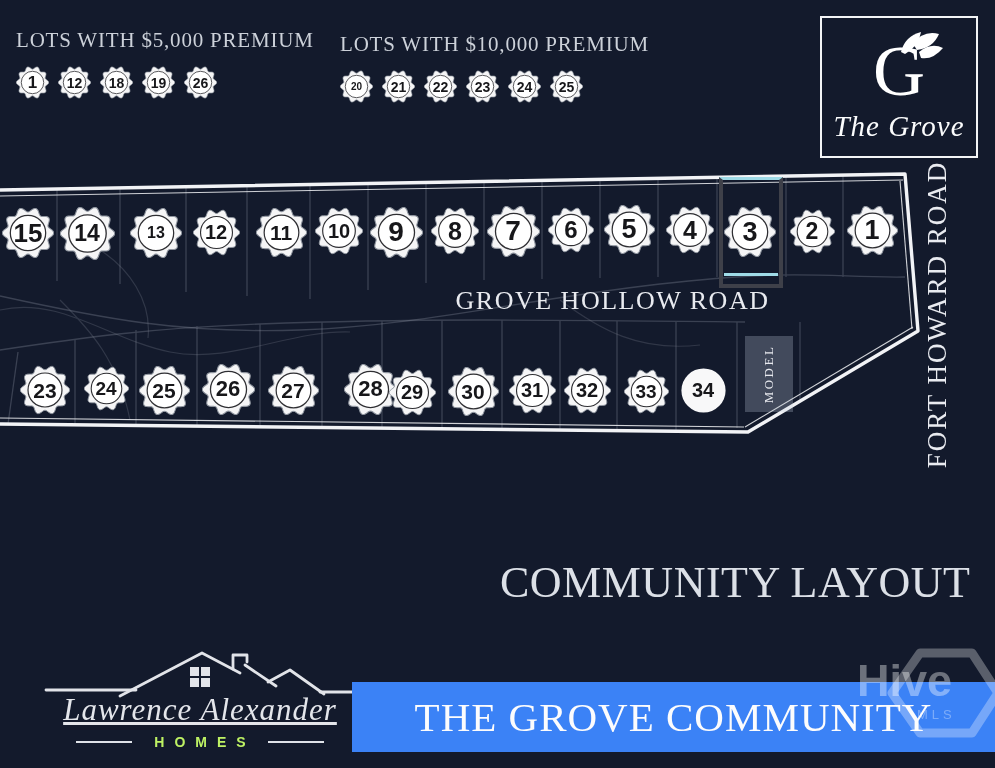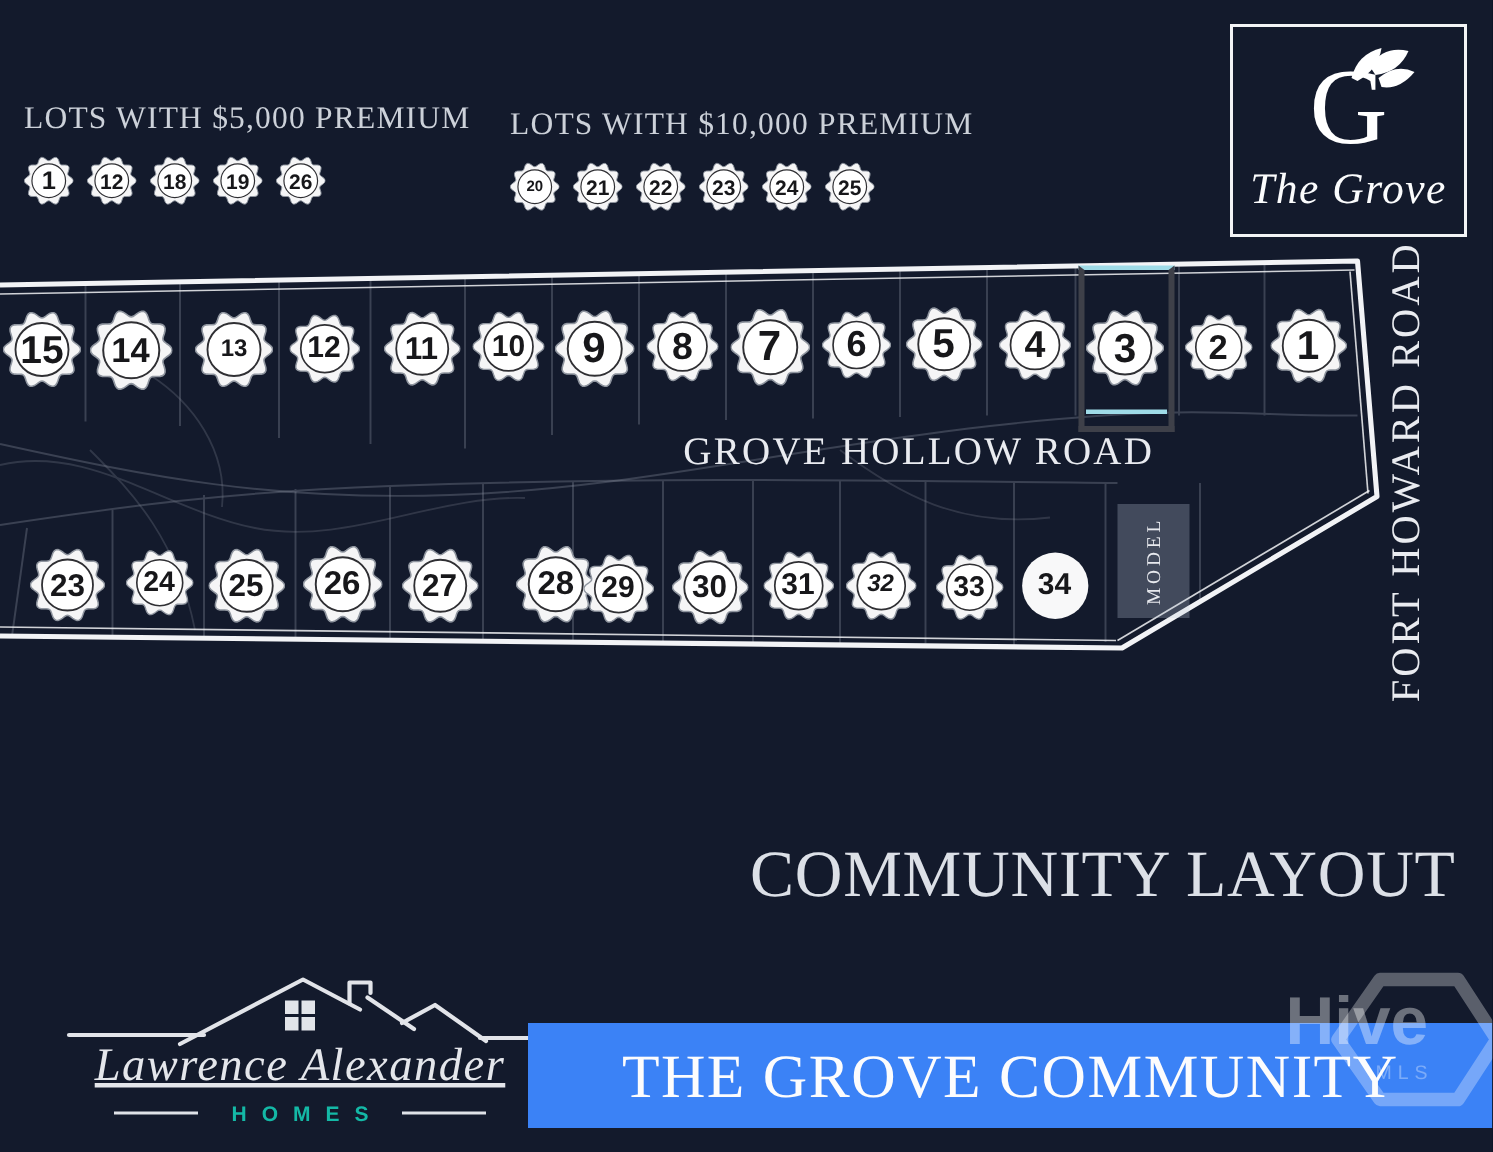--- a/index.html
+++ b/index.html
@@ -3,21 +3,21 @@
 <meta charset="utf-8">
 <style>
   * { margin:0; padding:0; box-sizing:border-box; }
   html,body { background:#0d1322; }
   .stage {
     position:relative; width:995px; height:768px; overflow:hidden;
     background:#131a2c;
     font-family:"Liberation Serif","DejaVu Serif",serif;
   }
   
-  .legend { position:absolute;margin-top:38px; }
+  .legend { position:absolute; }
   .legend-title {
     font-size:21px; letter-spacing:0.8px; color:#ccd1d9; font-weight:400;
   }
   .legend-badges { display:flex; gap:9px; margin-top:13px; align-items:center; }
   .legend-a { left:16px; top:28px; }
   .legend-b { left:340px; top:32px; }
   
   .badge { position:relative; display:inline-flex; align-items:center; justify-content:center; }
   .badge svg { position:absolute; inset:0; width:100%; height:100%; }
   .badge-num {
@@ -77,21 +77,21 @@
     position:absolute; top:46px; width:100%; text-align:center;
     font-style:italic; font-size:31px; color:#e4e6eb; letter-spacing:1px; white-space:nowrap;text-decoration:underline;
   }
   .builder-homes {
     position:absolute; top:88px; width:100%; display:flex; align-items:center;
     justify-content:center; gap:12px;
   }
   .builder-homes .hline { width:56px; height:2px; background:#dfe2e8; }
   .builder-homes .homes-word {
     font-family:"Liberation Sans","DejaVu Sans",sans-serif;
-    font-size:14px; font-weight:600; letter-spacing:10px; color:#14b8a6;
+    font-size:14px; font-weight:600; letter-spacing:10px; color:#bef264;
     text-indent:10px;
   }
   .banner {
     position:absolute; left:352px; top:682px; width:643px; height:70px;
     background:#3b82f6; z-index:4; display:flex; align-items:center; justify-content:center;
   }
   .banner span {
     font-size:41px; color:#fcfcfd; letter-spacing:1px; white-space:nowrap;
   }
   
@@ -446,21 +446,21 @@
           <polygon points="99.5,50.0 98.8,52.6 97.0,54.9 94.4,57.0 91.8,58.9 89.7,60.6 88.5,62.5 88.4,64.7 89.1,67.4 90.1,70.4 90.9,73.6 91.0,76.6 90.0,79.1 88.0,80.8 85.1,81.6 81.8,81.8 78.6,81.8 75.9,81.9 73.8,82.8 72.4,84.5 71.4,87.0 70.4,90.1 69.2,93.2 67.5,95.6 65.3,97.1 62.7,97.2 59.8,96.2 57.0,94.4 54.5,92.5 52.2,91.0 50.0,90.5 47.8,91.0 45.5,92.5 43.0,94.4 40.2,96.2 37.3,97.2 34.7,97.1 32.5,95.6 30.8,93.2 29.6,90.1 28.6,87.0 27.6,84.5 26.2,82.8 24.1,81.9 21.4,81.8 18.2,81.8 14.9,81.6 12.0,80.8 10.0,79.1 9.0,76.6 9.1,73.6 9.9,70.4 10.9,67.4 11.6,64.7 11.5,62.5 10.3,60.6 8.2,58.9 5.6,57.0 3.0,54.9 1.2,52.6 0.5,50.0 1.2,47.4 3.0,45.1 5.6,43.0 8.2,41.1 10.3,39.4 11.5,37.5 11.6,35.3 10.9,32.6 9.9,29.6 9.1,26.4 9.0,23.4 10.0,20.9 12.0,19.2 14.9,18.4 18.2,18.2 21.4,18.2 24.1,18.1 26.2,17.2 27.6,15.5 28.6,13.0 29.6,9.9 30.8,6.8 32.5,4.4 34.7,2.9 37.3,2.8 40.2,3.8 43.0,5.6 45.5,7.5 47.8,9.0 50.0,9.5 52.2,9.0 54.5,7.5 57.0,5.6 59.8,3.8 62.7,2.8 65.3,2.9 67.5,4.4 69.2,6.8 70.4,9.9 71.4,13.0 72.4,15.5 73.8,17.2 75.9,18.1 78.6,18.2 81.8,18.2 85.1,18.4 88.0,19.2 90.0,20.9 91.0,23.4 90.9,26.4 90.1,29.6 89.1,32.6 88.4,35.3 88.5,37.5 89.7,39.4 91.8,41.1 94.4,43.0 97.0,45.1 98.8,47.4 99.5,50.0" fill="#f5f5f6" stroke="#8f959f" stroke-width="2"></polygon>
           <circle cx="50" cy="50" r="34" fill="#ffffff" stroke="#2f2f33" stroke-width="2.4"></circle>
         </svg>
         <span class="badge-num" style="font-size: 20px;">31</span>
       </div>
       <div class="badge plan-badge" style="height: 47px; width: 47px; left: 563.5px; top: 366.5px;">
         <svg viewBox="0 0 100 100">
           <polygon points="99.5,50.0 98.8,52.6 97.0,54.9 94.4,57.0 91.8,58.9 89.7,60.6 88.5,62.5 88.4,64.7 89.1,67.4 90.1,70.4 90.9,73.6 91.0,76.6 90.0,79.1 88.0,80.8 85.1,81.6 81.8,81.8 78.6,81.8 75.9,81.9 73.8,82.8 72.4,84.5 71.4,87.0 70.4,90.1 69.2,93.2 67.5,95.6 65.3,97.1 62.7,97.2 59.8,96.2 57.0,94.4 54.5,92.5 52.2,91.0 50.0,90.5 47.8,91.0 45.5,92.5 43.0,94.4 40.2,96.2 37.3,97.2 34.7,97.1 32.5,95.6 30.8,93.2 29.6,90.1 28.6,87.0 27.6,84.5 26.2,82.8 24.1,81.9 21.4,81.8 18.2,81.8 14.9,81.6 12.0,80.8 10.0,79.1 9.0,76.6 9.1,73.6 9.9,70.4 10.9,67.4 11.6,64.7 11.5,62.5 10.3,60.6 8.2,58.9 5.6,57.0 3.0,54.9 1.2,52.6 0.5,50.0 1.2,47.4 3.0,45.1 5.6,43.0 8.2,41.1 10.3,39.4 11.5,37.5 11.6,35.3 10.9,32.6 9.9,29.6 9.1,26.4 9.0,23.4 10.0,20.9 12.0,19.2 14.9,18.4 18.2,18.2 21.4,18.2 24.1,18.1 26.2,17.2 27.6,15.5 28.6,13.0 29.6,9.9 30.8,6.8 32.5,4.4 34.7,2.9 37.3,2.8 40.2,3.8 43.0,5.6 45.5,7.5 47.8,9.0 50.0,9.5 52.2,9.0 54.5,7.5 57.0,5.6 59.8,3.8 62.7,2.8 65.3,2.9 67.5,4.4 69.2,6.8 70.4,9.9 71.4,13.0 72.4,15.5 73.8,17.2 75.9,18.1 78.6,18.2 81.8,18.2 85.1,18.4 88.0,19.2 90.0,20.9 91.0,23.4 90.9,26.4 90.1,29.6 89.1,32.6 88.4,35.3 88.5,37.5 89.7,39.4 91.8,41.1 94.4,43.0 97.0,45.1 98.8,47.4 99.5,50.0" fill="#f5f5f6" stroke="#8f959f" stroke-width="2"></polygon>
           <circle cx="50" cy="50" r="34" fill="#ffffff" stroke="#2f2f33" stroke-width="2.4"></circle>
         </svg>
-        <span class="badge-num" style="font-size: 16px; font-style: italic;">32</span>
+        <span class="badge-num" style="font-size: 20px;">32</span>
       </div>
       <div class="badge plan-badge" style="height: 45px; width: 45px; left: 623.5px; top: 368.5px;">
         <svg viewBox="0 0 100 100">
           <polygon points="99.5,50.0 98.8,52.6 97.0,54.9 94.4,57.0 91.8,58.9 89.7,60.6 88.5,62.5 88.4,64.7 89.1,67.4 90.1,70.4 90.9,73.6 91.0,76.6 90.0,79.1 88.0,80.8 85.1,81.6 81.8,81.8 78.6,81.8 75.9,81.9 73.8,82.8 72.4,84.5 71.4,87.0 70.4,90.1 69.2,93.2 67.5,95.6 65.3,97.1 62.7,97.2 59.8,96.2 57.0,94.4 54.5,92.5 52.2,91.0 50.0,90.5 47.8,91.0 45.5,92.5 43.0,94.4 40.2,96.2 37.3,97.2 34.7,97.1 32.5,95.6 30.8,93.2 29.6,90.1 28.6,87.0 27.6,84.5 26.2,82.8 24.1,81.9 21.4,81.8 18.2,81.8 14.9,81.6 12.0,80.8 10.0,79.1 9.0,76.6 9.1,73.6 9.9,70.4 10.9,67.4 11.6,64.7 11.5,62.5 10.3,60.6 8.2,58.9 5.6,57.0 3.0,54.9 1.2,52.6 0.5,50.0 1.2,47.4 3.0,45.1 5.6,43.0 8.2,41.1 10.3,39.4 11.5,37.5 11.6,35.3 10.9,32.6 9.9,29.6 9.1,26.4 9.0,23.4 10.0,20.9 12.0,19.2 14.9,18.4 18.2,18.2 21.4,18.2 24.1,18.1 26.2,17.2 27.6,15.5 28.6,13.0 29.6,9.9 30.8,6.8 32.5,4.4 34.7,2.9 37.3,2.8 40.2,3.8 43.0,5.6 45.5,7.5 47.8,9.0 50.0,9.5 52.2,9.0 54.5,7.5 57.0,5.6 59.8,3.8 62.7,2.8 65.3,2.9 67.5,4.4 69.2,6.8 70.4,9.9 71.4,13.0 72.4,15.5 73.8,17.2 75.9,18.1 78.6,18.2 81.8,18.2 85.1,18.4 88.0,19.2 90.0,20.9 91.0,23.4 90.9,26.4 90.1,29.6 89.1,32.6 88.4,35.3 88.5,37.5 89.7,39.4 91.8,41.1 94.4,43.0 97.0,45.1 98.8,47.4 99.5,50.0" fill="#f5f5f6" stroke="#8f959f" stroke-width="2"></polygon>
           <circle cx="50" cy="50" r="34" fill="#ffffff" stroke="#2f2f33" stroke-width="2.4"></circle>
         </svg>
         <span class="badge-num" style="font-size: 19px;">33</span>
       </div>
       <div class="badge plan-badge" style="height: 47px; width: 47px; left: 679.5px; top: 366.5px;">
         <svg viewBox="0 0 100 100">

